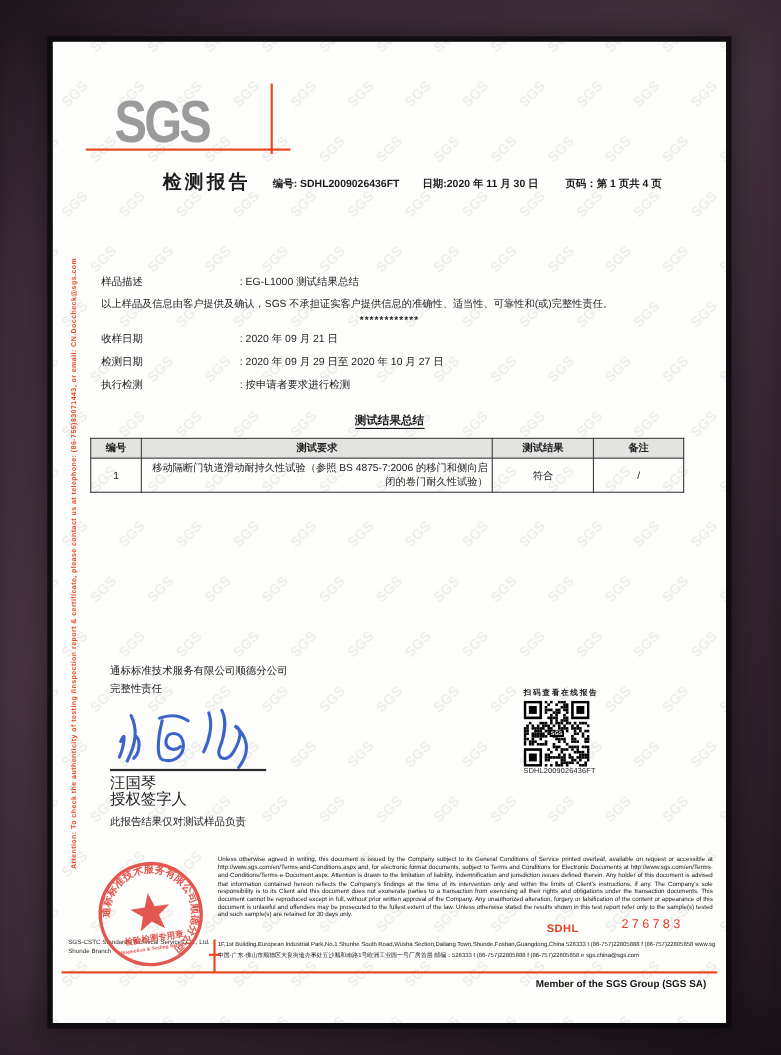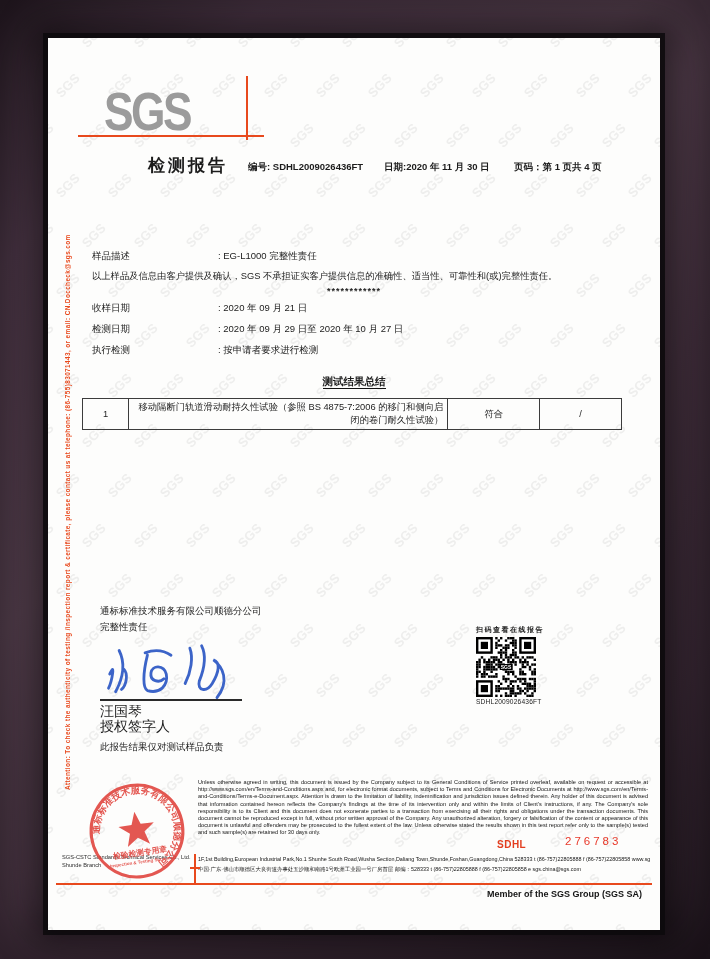--- a/index.html
+++ b/index.html
@@ -346,21 +346,21 @@
     <div class="hdr">
       <div class="title">检测报告</div>
       <div class="no">编号: SDHL2009026436FT</div>
       <div class="date">日期:2020 年 11 月 30 日</div>
       <div class="pg">页码：第 1 页共 4 页</div>
     </div>
 
 
     <div class="row" style="top:212px">
       <span class="lab">样品描述</span>
-      <span class="val">: EG-L1000 完整性责任</span>
+      <span class="val">: EG-L1000 测试结果总结</span>
     </div>
     <div class="disclaim">以上样品及信息由客户提供及确认，SGS 不承担证实客户提供信息的准确性、适当性、可靠性和(或)完整性责任。</div>
     <div class="stars">************</div>
     <div class="row" style="top:264px">
       <span class="lab">收样日期</span>
       <span class="val">: 2020 年 09 月 21 日</span>
     </div>
     <div class="row" style="top:285px">
       <span class="lab">检测日期</span>
       <span class="val">: 2020 年 09 月 29 日至 2020 年 10 月 27 日</span>
@@ -375,20 +375,26 @@
     </div>
 
     <table class="results">
       <colgroup>
           <col style="width:46px">
           <col style="width:320px">
           <col style="width:92px">
           <col style="width:82px">
         </colgroup>
       <tbody>
+          <tr>
+        <th>编号</th>
+        <th>测试要求</th>
+        <th>测试结果</th>
+        <th>备注</th>
+      </tr>
       <tr>
         <td class="c">1</td>
         <td class="req">移动隔断门轨道滑动耐持久性试验（参照 BS 4875-7:2006 的移门和侧向启闭的卷门耐久性试验）</td>
         <td class="c">符合</td>
         <td class="c">/</td>
       </tr>
     </tbody>
       </table>
 
     <div class="sig-co">

